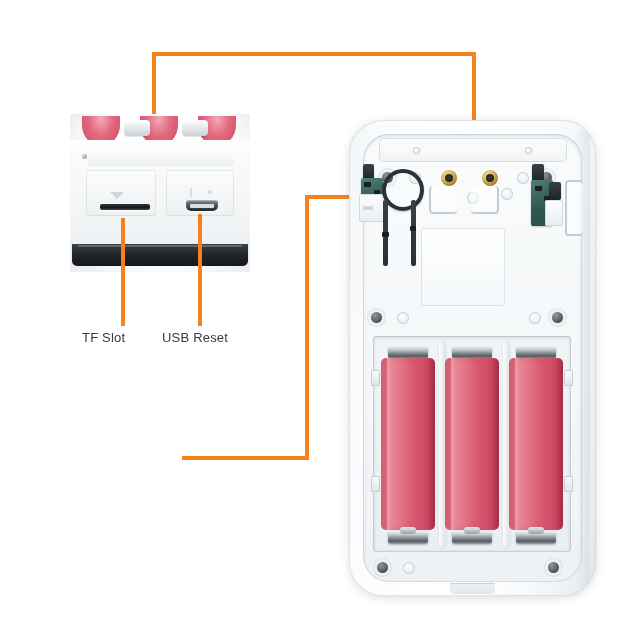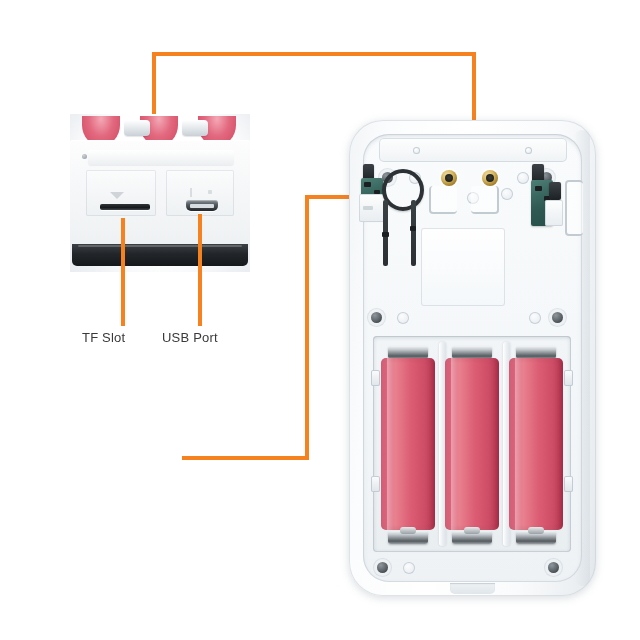--- a/index.html
+++ b/index.html
@@ -294,21 +294,21 @@
     <div class="usb"></div>
 
     <div class="base"></div>
     <div class="basehl"></div>
   </div>
 
   <div class="cl cl-v" style="left:121px;top:218px;height:108px;"></div>
   <div class="cl cl-v" style="left:198px;top:214px;height:112px;"></div>
 
   <div class="label" style="left:82px;top:330px;">TF Slot</div>
-  <div class="label" style="left:162px;top:330px;">USB Port</div>
+  <div class="label" style="left:162px;top:330px;">USB Reset</div>
 
   <div class="cl cl-h" style="left:305px;top:195px;width:108px;"></div>
   <div class="cl cl-v" style="left:305px;top:195px;height:265px;"></div>
   <div class="cl cl-h" style="left:182px;top:456px;width:127px;"></div>
 
 
   <div id="device">
     <div class="shell"></div>
     <div class="cavity"></div>
 

